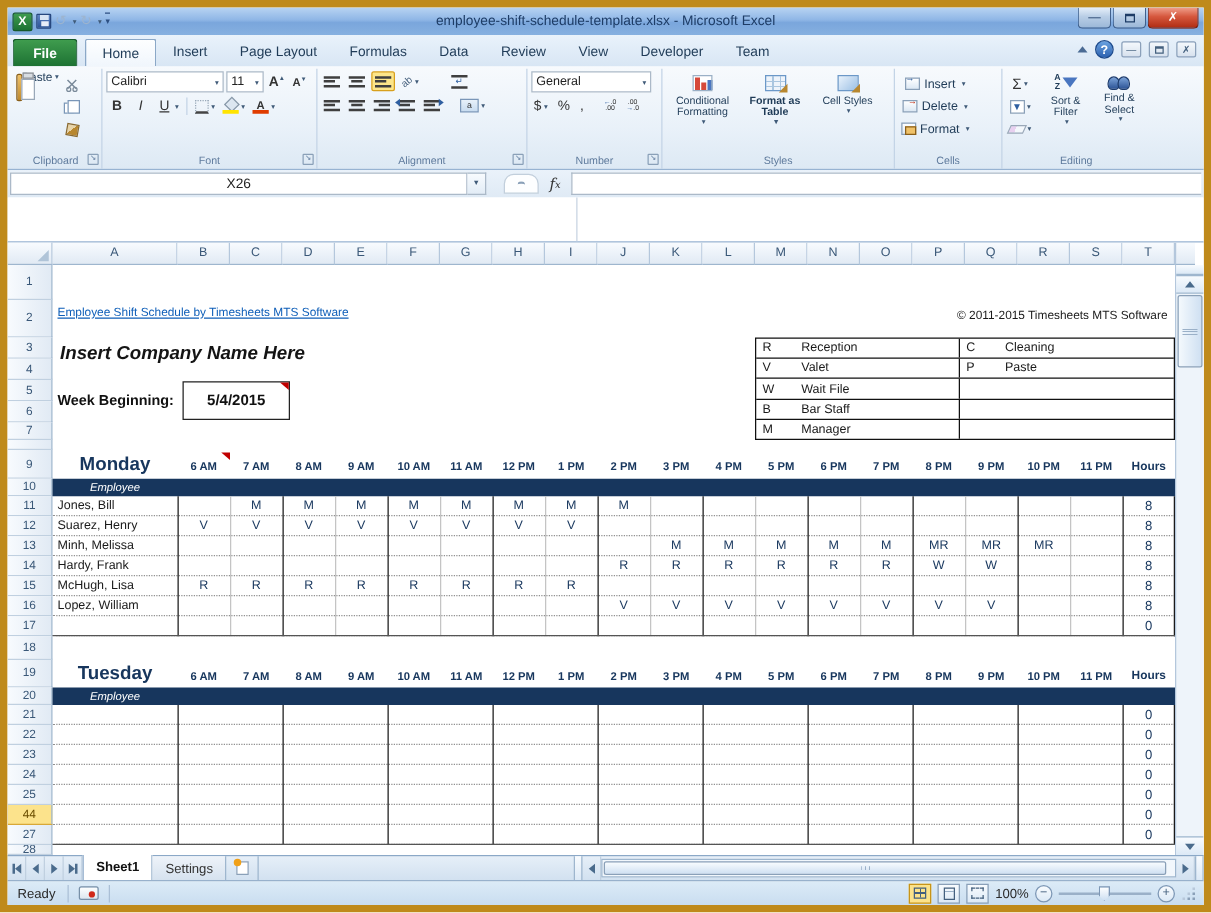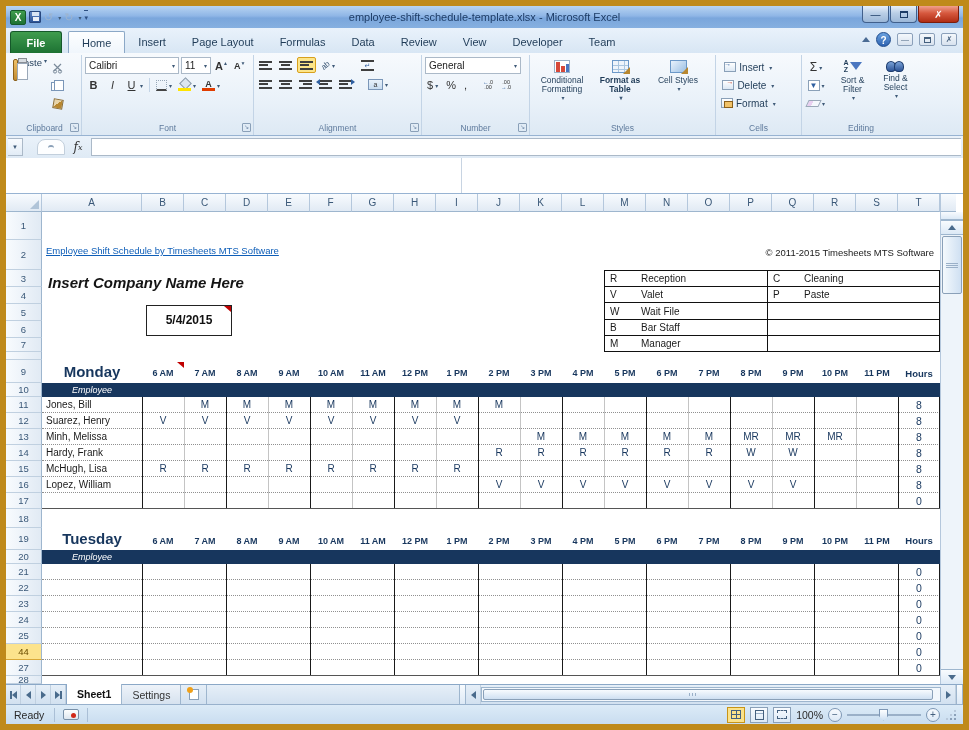--- a/index.html
+++ b/index.html
@@ -543,20 +543,21 @@
           <span class="binoc"></span>
           <span>Find &amp; Select</span>
           <span class="caret">▾</span>
         </div>
       </div>
       <div class="rb-label">Editing</div>
     </div>
   </div>
 
   <div id="fbar">
+    <div id="namebox">X26</div>
     <div id="namebox-dd">▼</div>
     <div id="fx-collapse"></div>
     <div id="fx-btn">f<span style="font-size:8px;">x</span></div>
     <div id="fml-field"></div>
   </div>
   <div id="fbar2">
       <div class="divider"></div>
     </div>
 
   <div id="sheet-area">
@@ -612,20 +613,21 @@
           <div class="rowhdr" style="top: 368px; height: 16px;">22</div>
           <div class="rowhdr" style="top: 384px; height: 16px;">23</div>
           <div class="rowhdr" style="top: 400px; height: 16px;">24</div>
           <div class="rowhdr" style="top: 416px; height: 16px;">25</div>
           <div class="rowhdr active" style="top: 432px; height: 16px;">44</div>
           <div class="rowhdr" style="top: 448px; height: 16px;">27</div>
           <div class="rowhdr" style="top: 464px; height: 8px;">28</div>
           <div class="abs" style="left: 40px; top: 33px; font-size: 9.5px; color: rgb(14, 94, 184); text-decoration: underline;">Employee Shift Schedule by Timesheets MTS Software</div>
           <div class="abs" style="right: 0px; left: 594px; top: 35px; width: 336px; font-size: 9.5px; color: rgb(26, 26, 26); text-align: right; padding-right: 2px;">© 2011-2015 Timesheets MTS Software</div>
           <div class="abs" style="left: 42px; top: 62px; font: italic bold 15px &quot;Liberation Sans&quot;, sans-serif; color: rgb(20, 20, 20);">Insert Company Name Here</div>
+          <div class="abs" style="left: 40px; top: 92px; height: 34px; line-height: 34px; font-size: 11.5px; font-weight: bold; color: rgb(17, 17, 17);">Week Beginning:</div>
           <div class="abs" style="left: 140px; top: 93px; width: 86px; height: 31px; background: rgb(255, 255, 255); border: 1.5px solid rgb(34, 34, 34); font-size: 12px; font-weight: bold; color: rgb(17, 17, 17); text-align: center; line-height: 28px;">5/4/2015<div style="position: absolute; right: 0px; top: 0px; width: 0px; height: 0px; border-left: 7px solid transparent; border-top: 6px solid rgb(192, 0, 0);"></div></div>
           <div class="abs" style="left: 598px; top: 58px; width: 336px; height: 82px; border: 1.5px solid rgb(17, 17, 17); display: flex; flex-direction: column;">
             <div style="flex: 1 1 0%; display: flex; border-bottom: 1px solid rgb(17, 17, 17);">
               <div style="width: 163px; display: flex; border-right: 1px solid rgb(17, 17, 17); align-items: center;">
                 <div style="width: 36px; padding-left: 5px; font-size: 10px; color: rgb(26, 26, 26);">R</div>
                 <div style="font-size: 10px; color: rgb(26, 26, 26);">Reception</div>
               </div>
               <div style="flex: 1 1 0%; display: flex; align-items: center;">
                 <div style="width: 36px; padding-left: 5px; font-size: 10px; color: rgb(26, 26, 26);">C</div>
                 <div style="font-size: 10px; color: rgb(26, 26, 26);">Cleaning</div>

